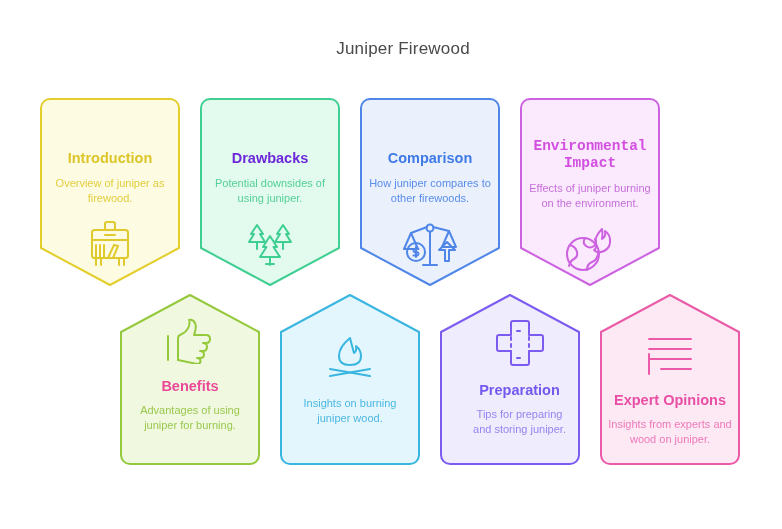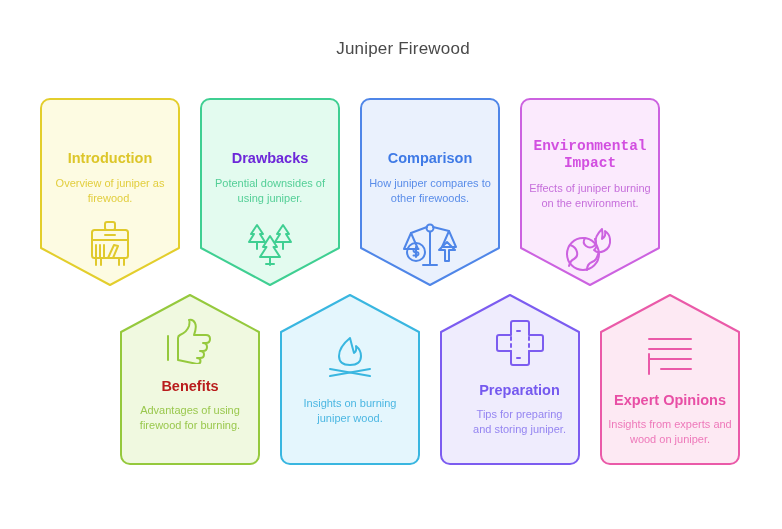--- a/index.html
+++ b/index.html
@@ -163,22 +163,22 @@
       </div>
       <div class="card row-bottom" style="left: 120px;">
         <svg class="card-shape" viewBox="0 0 140 172" preserveAspectRatio="none">
           <path d="M70 1 L139 38 V161 a9 9 0 0 1 -9 9 H10 a9 9 0 0 1 -9 -9 V38 Z" fill="#f0f9e0" stroke="#95c93d" stroke-width="2" stroke-linejoin="round"></path>
         </svg>
         <div class="card-content">
           <div class="card-icon"><svg width="52" height="46" viewBox="0 0 52 46">
               <path d="M4 18 V42" fill="none" stroke="#95c93d" stroke-width="2" stroke-linecap="round" stroke-linejoin="round"></path>
               <path d="M14 42 V20 q0 -2 2 -3 q7 -3 9 -9 q1 -5 0 -6 q4 -1 6 3 q2 4 -1 12 h12 q4 0 4 4 q0 4 -4 4 h-3 q4 0 4 4 q0 4 -4 4 h-3 q4 0 4 3.5 q0 3.5 -4 3.5 h-3 q3.5 0 3.5 3 q0 3 -3.5 3 Z" fill="none" stroke="#95c93d" stroke-width="2" stroke-linecap="round" stroke-linejoin="round"></path>
             </svg></div>
-          <div class="card-title" style="color: #b91c1c;">Benefits</div>
-          <div class="card-desc" style="color: rgb(154, 200, 78);">Advantages of using firewood for burning.</div>
+          <div class="card-title" style="color: #ec4899;">Benefits</div>
+          <div class="card-desc" style="color: rgb(154, 200, 78);">Advantages of using juniper for burning.</div>
         </div>
       </div>
       <div class="card row-bottom tall-title" style="left: 280px;">
         <svg class="card-shape" viewBox="0 0 140 172" preserveAspectRatio="none">
           <path d="M70 1 L139 38 V161 a9 9 0 0 1 -9 9 H10 a9 9 0 0 1 -9 -9 V38 Z" fill="#e4f6fd" stroke="#39b6e0" stroke-width="2" stroke-linejoin="round"></path>
         </svg>
         <div class="card-content">
           <div class="card-icon"><svg width="56" height="48" viewBox="0 0 56 48">
               <path d="M28 4 q-11 9 -11 18 q0 9 11 9 q11 0 11 -9 q0 -6 -5 -10 q1 5 -2 7 q-2 -7 -4 -15 Z" fill="none" stroke="#39b6e0" stroke-width="2" stroke-linecap="round" stroke-linejoin="round"></path>
               <path d="M8 35 L48 42" fill="none" stroke="#39b6e0" stroke-width="2" stroke-linecap="round" stroke-linejoin="round"></path>

